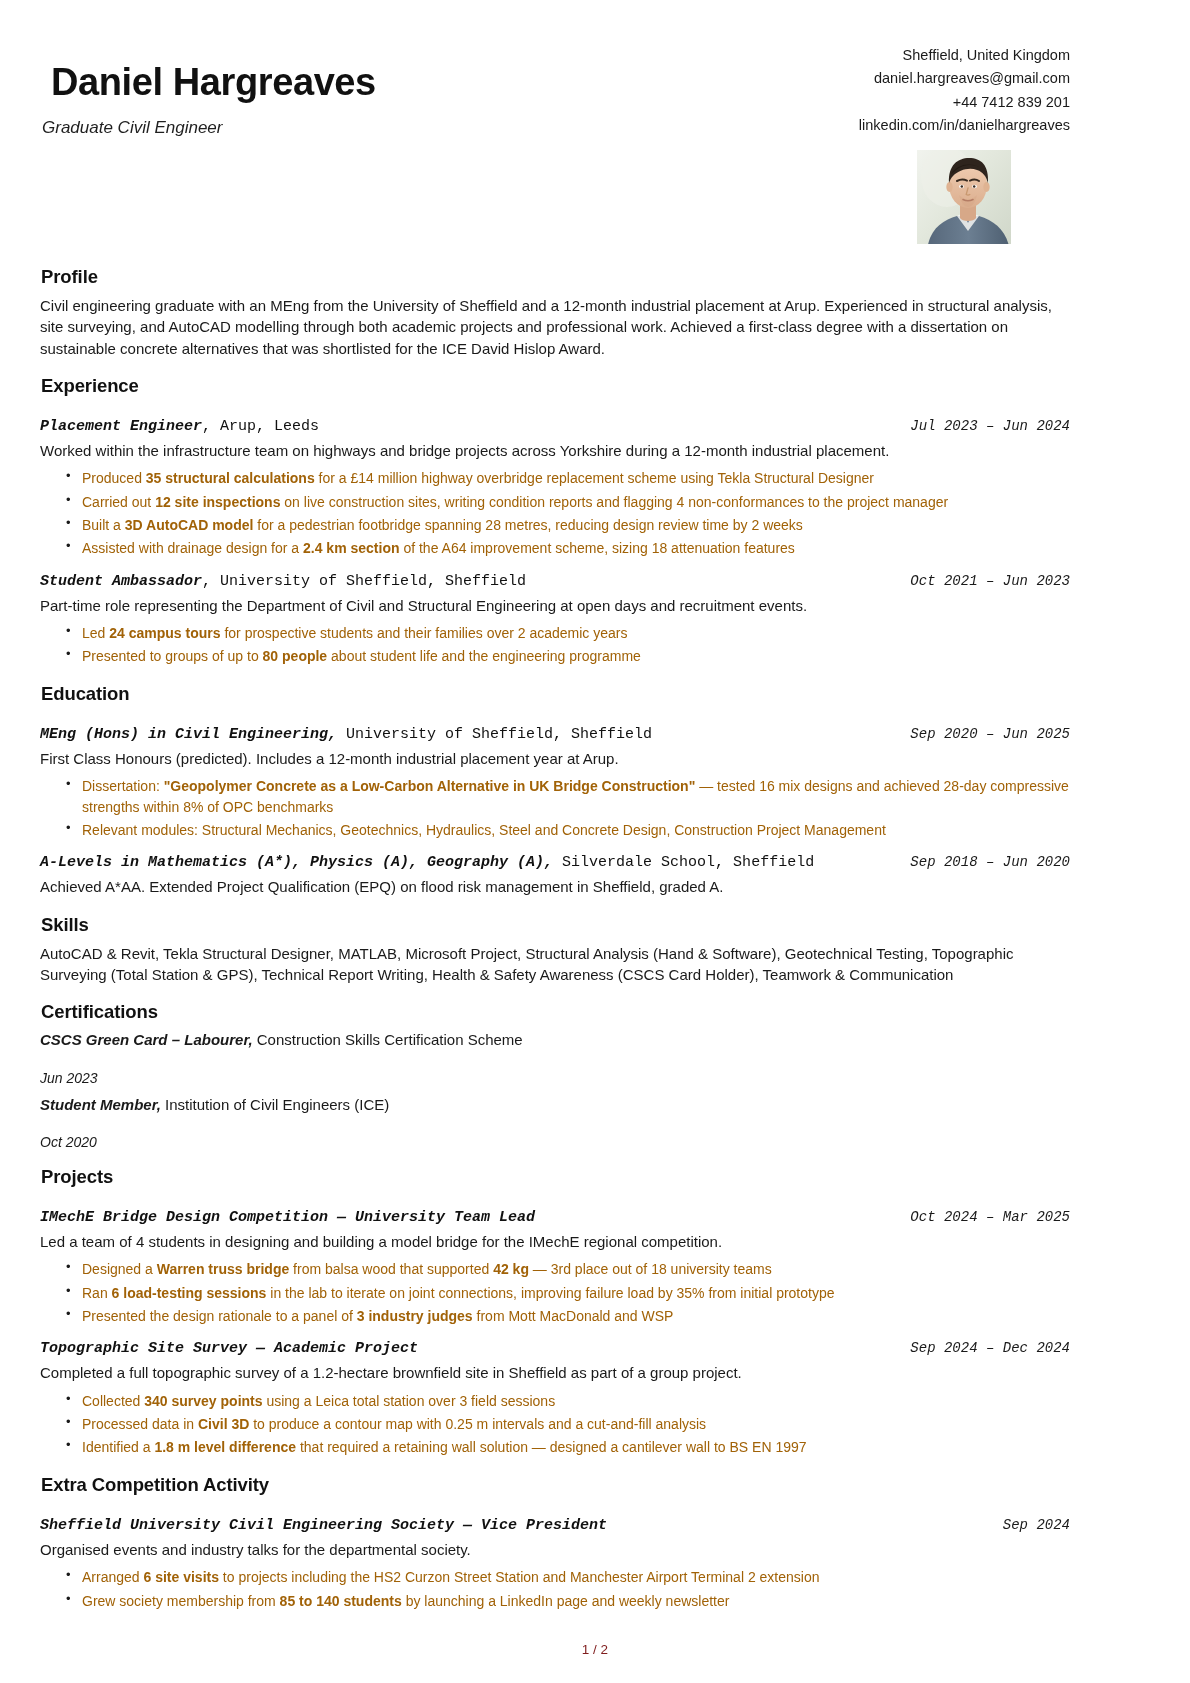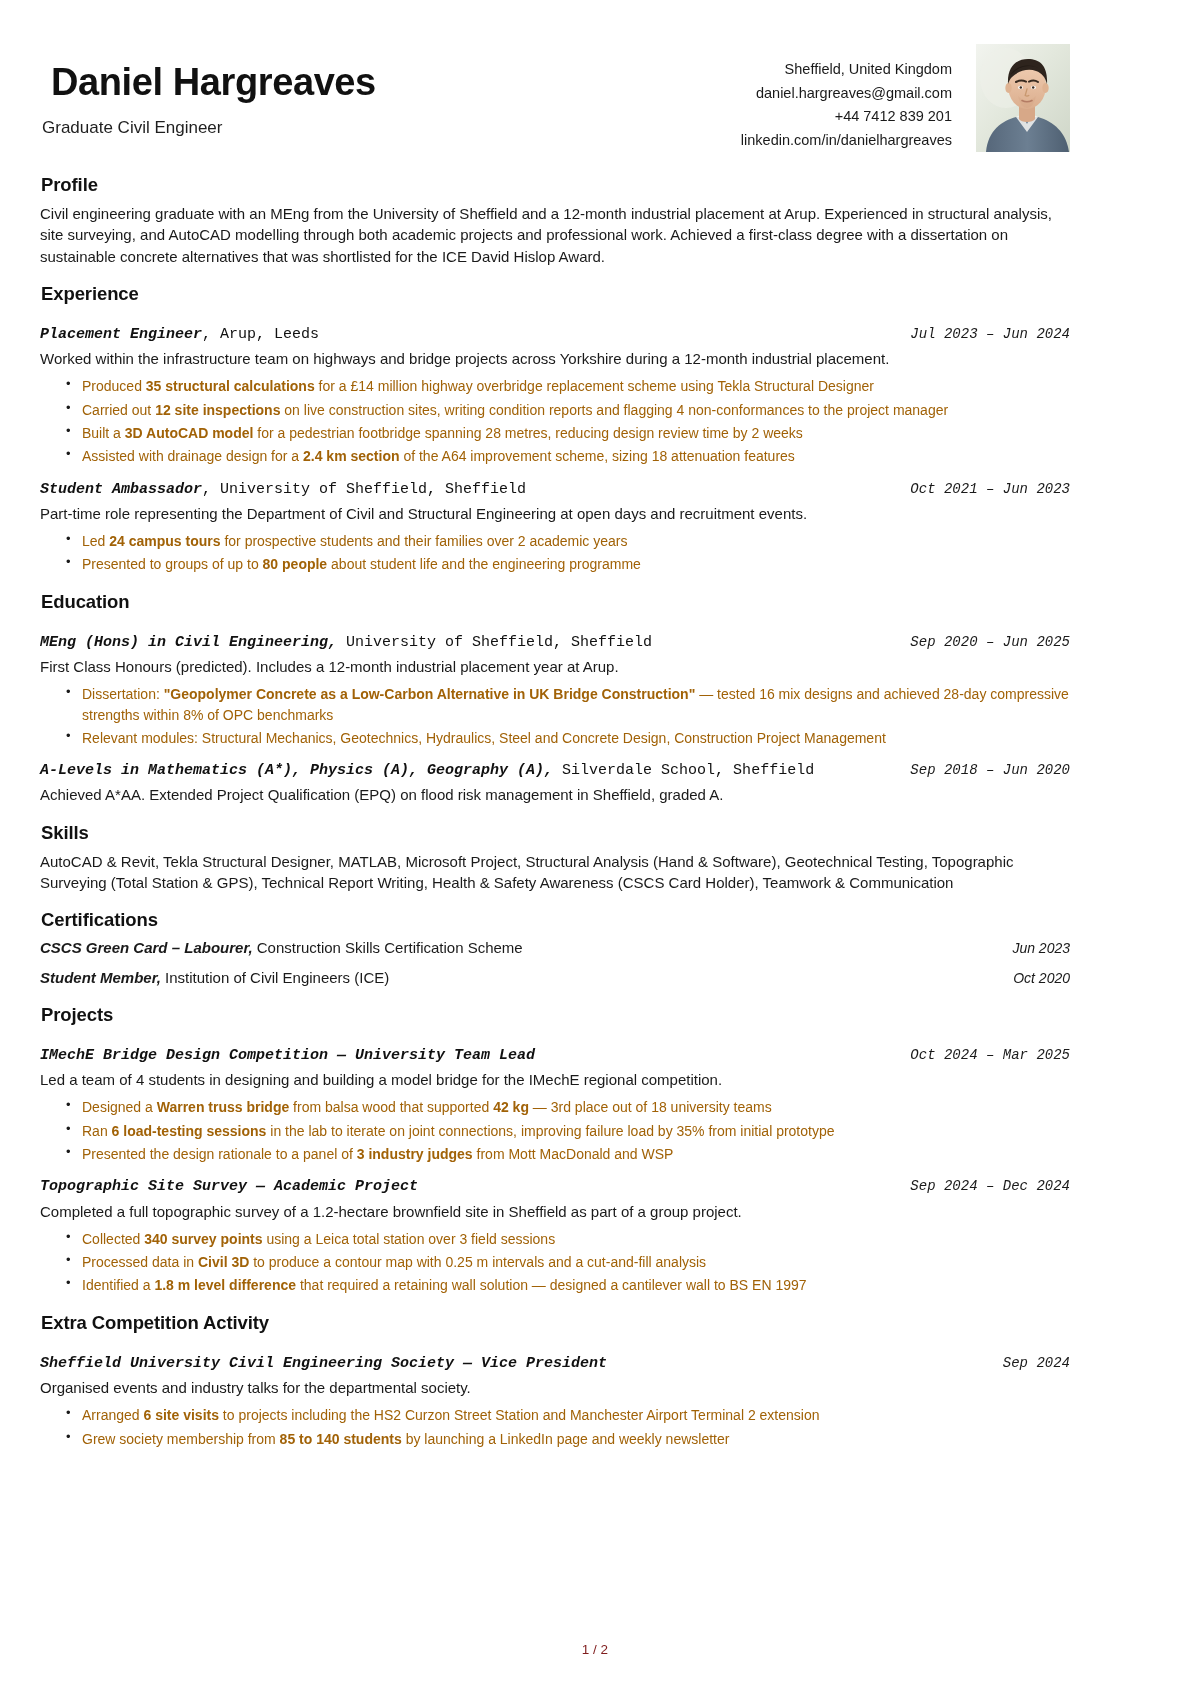--- a/index.html
+++ b/index.html
@@ -52,29 +52,31 @@
     left: 0;
     right: 0;
     bottom: 3px;
     height: 11px;
     background: #cfdcea;
     opacity: .85;
     z-index: -1;
   }
   .tagline {
     font-size: 17px;
+    font-style: italic;
     color: #1f1f1f;
     margin-top: 6px;
     padding-left: 2px;
   }
   .contact-photo {
     display: flex;
-    align-items: flex-end;
-    gap: 24px;
+    align-items: center;
+    gap: 12px;
     padding-top: 8px;
+    flex-direction: column;
   }
   .contact {
     text-align: right;
     font-size: 14.5px;
     line-height: 1.62;
     color: #1a1a1a;
     white-space: nowrap;
   }
   .contact div { display: block; }
 
@@ -184,22 +186,23 @@
     color: #1a1a1a;
   }
   ul.bullets li:last-child { margin-bottom: 0; }
   b, strong { font-weight: bold; }
 
   
   .cert-row {
     display: flex;
     align-items: baseline;
     justify-content: space-between;
-    gap: 11px;
+    gap: 19px;
     margin-top: 9px;
+    flex-direction: column;
   }
   .cert-row:first-of-type { margin-top: 0; }
   .cert-text { font-size: 15px; line-height: 1.35; }
   .cert-text .cert-name { font-weight: bold; font-style: italic; }
   .cert-text .cert-issuer { font-weight: normal; font-style: normal; }
 
   .simple-line { font-size: 15px; line-height: 1.42; margin: 0; }
 
   
   .footer {

